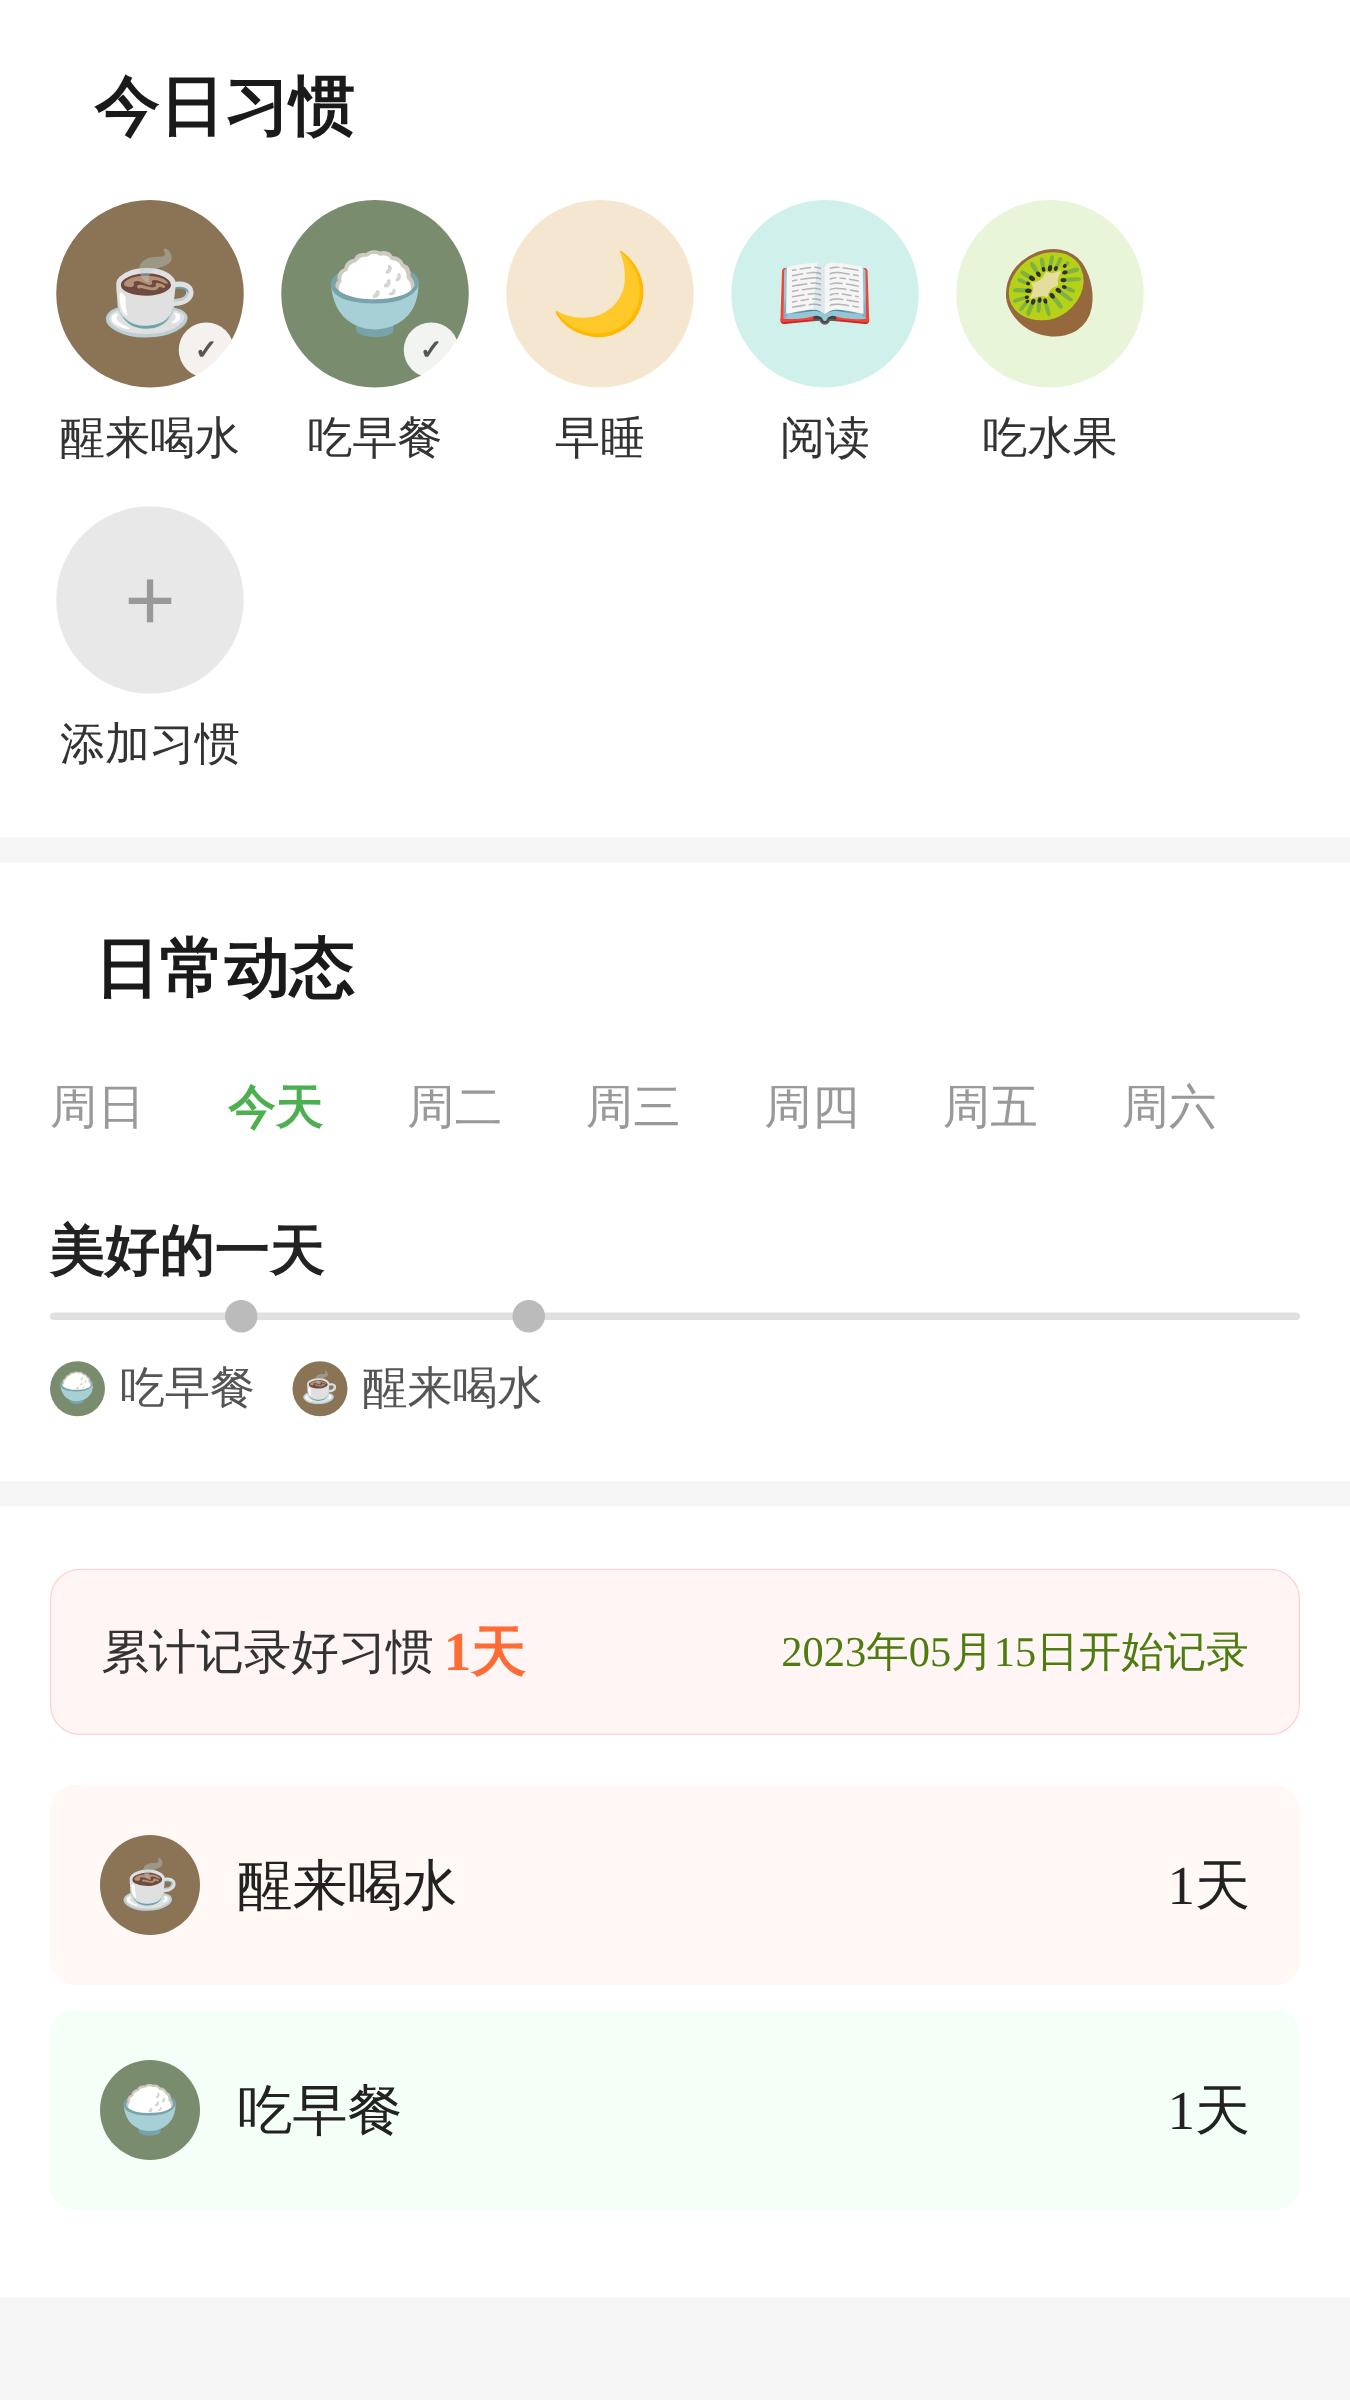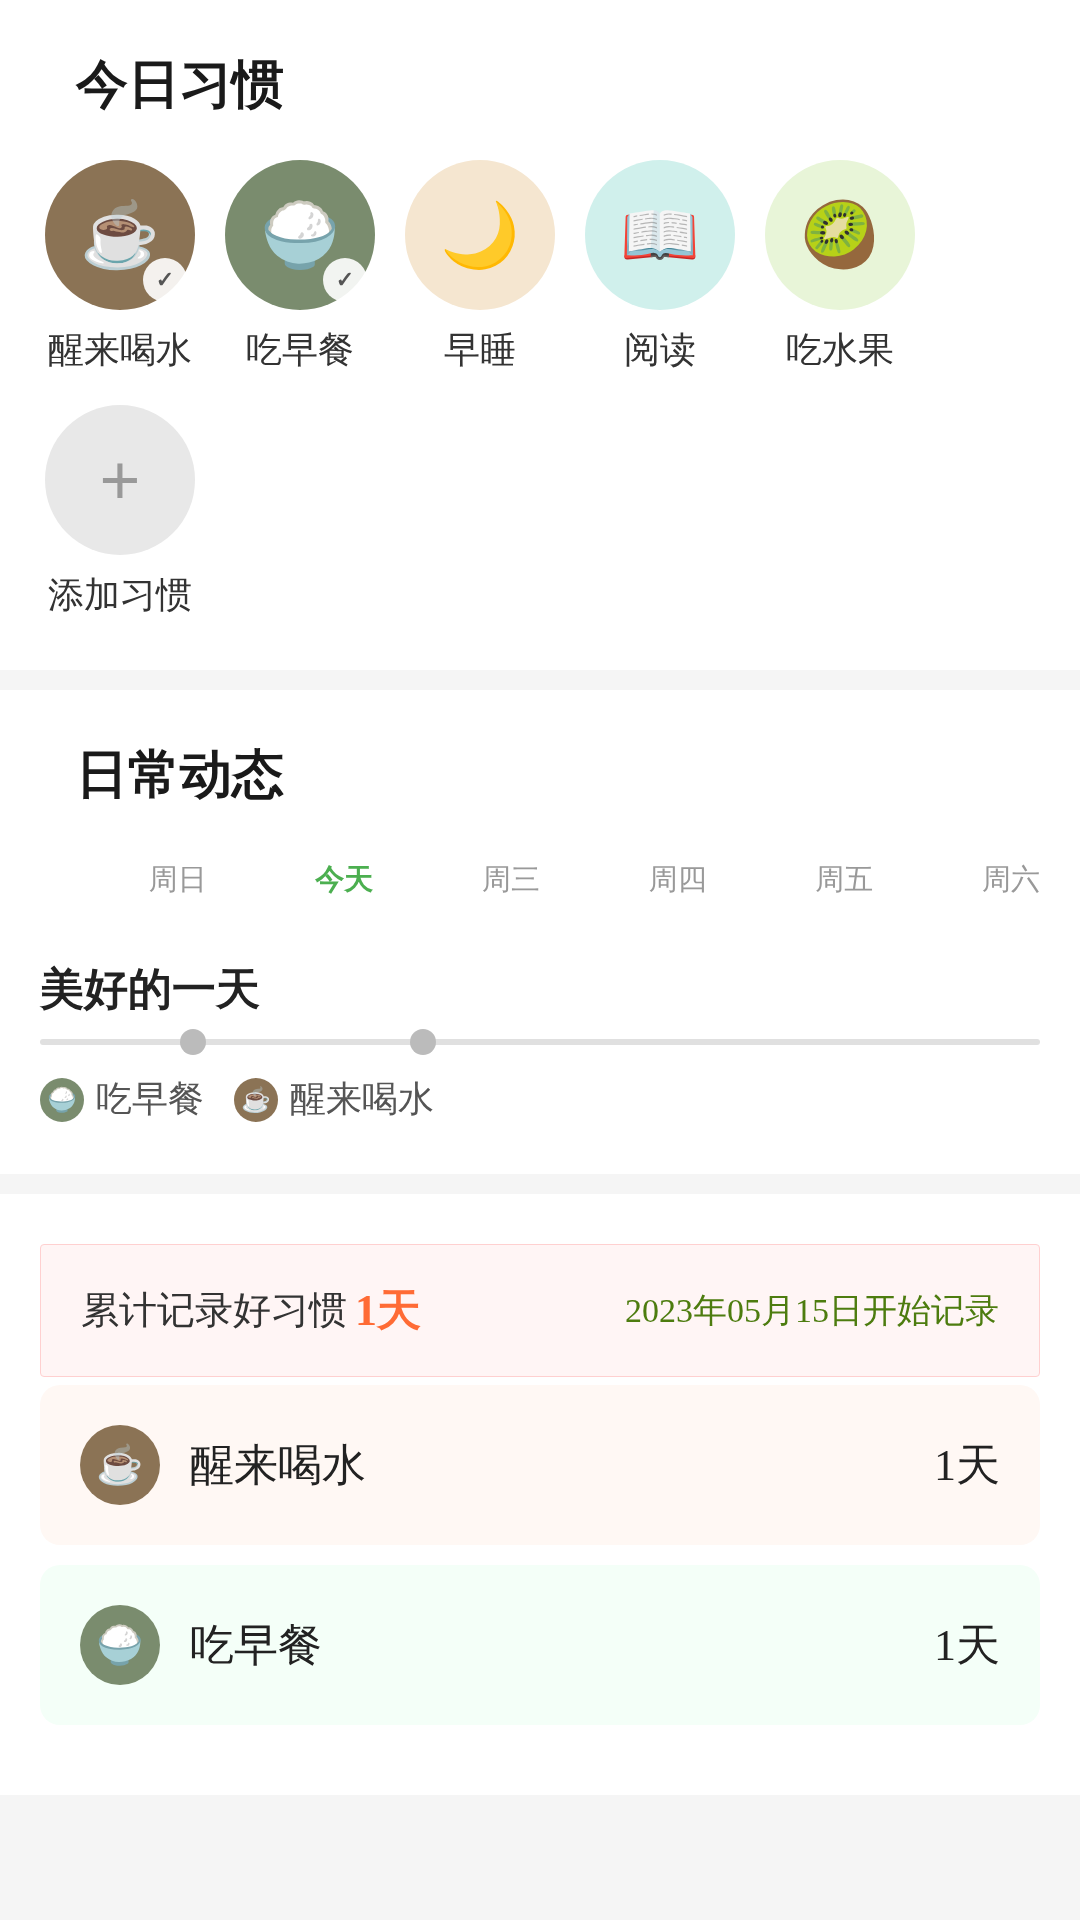--- a/index.html
+++ b/index.html
@@ -89,25 +89,25 @@
     }
 
     
     .daily-tabs {
       display: flex;
       gap: 0;
       margin-bottom: 50px;
       justify-content: space-between;
     }
     .daily-tab {
-      font-size: 29px;
+      font-size: 38px;
       color: #999;
       padding: 10px 0;
       cursor: pointer;
-      text-align: right;
+      text-align: left;
       flex: 1;
     }
     .daily-tab.active {
       color: #4CAF50;
       font-weight: 600;
     }
 
     .day-title {
       font-size: 44px;
       color: #222;
@@ -152,25 +152,25 @@
       display: flex;
       align-items: center;
       justify-content: center;
       font-size: 24px;
     }
 
     
     .stats-card {
       background: #fff5f5;
       border: 1.5px solid #ffd0d0;
-      border-radius: 4px;
+      border-radius: 24px;
       padding: 36px 40px;
       display: flex;
       align-items: center;
-      margin-bottom: 8px;
+      margin-bottom: 40px;
     }
     .stats-card .stat-text {
       font-size: 38px;
       color: #333;
     }
     .stats-card .stat-highlight {
       color: #ff6b35;
       font-size: 44px;
       font-weight: 700;
       margin: 0 8px;
@@ -266,20 +266,21 @@
 
   </div>
 </div>
 
 <div class="section" style="margin-top:20px;">
   <div class="section-title">日常动态</div>
 
   <div class="daily-tabs" id="daily-tabs-container">
       <div class="daily-tab">周日</div>
       <div class="daily-tab active">今天</div>
+      <div class="daily-tab">周二</div>
       <div class="daily-tab">周三</div>
       <div class="daily-tab">周四</div>
       <div class="daily-tab">周五</div>
       <div class="daily-tab">周六</div>
     </div>
 
   <div class="day-title">美好的一天</div>
 
   <div class="timeline-bar">
     <div class="dot" style="left:14%;"></div>

